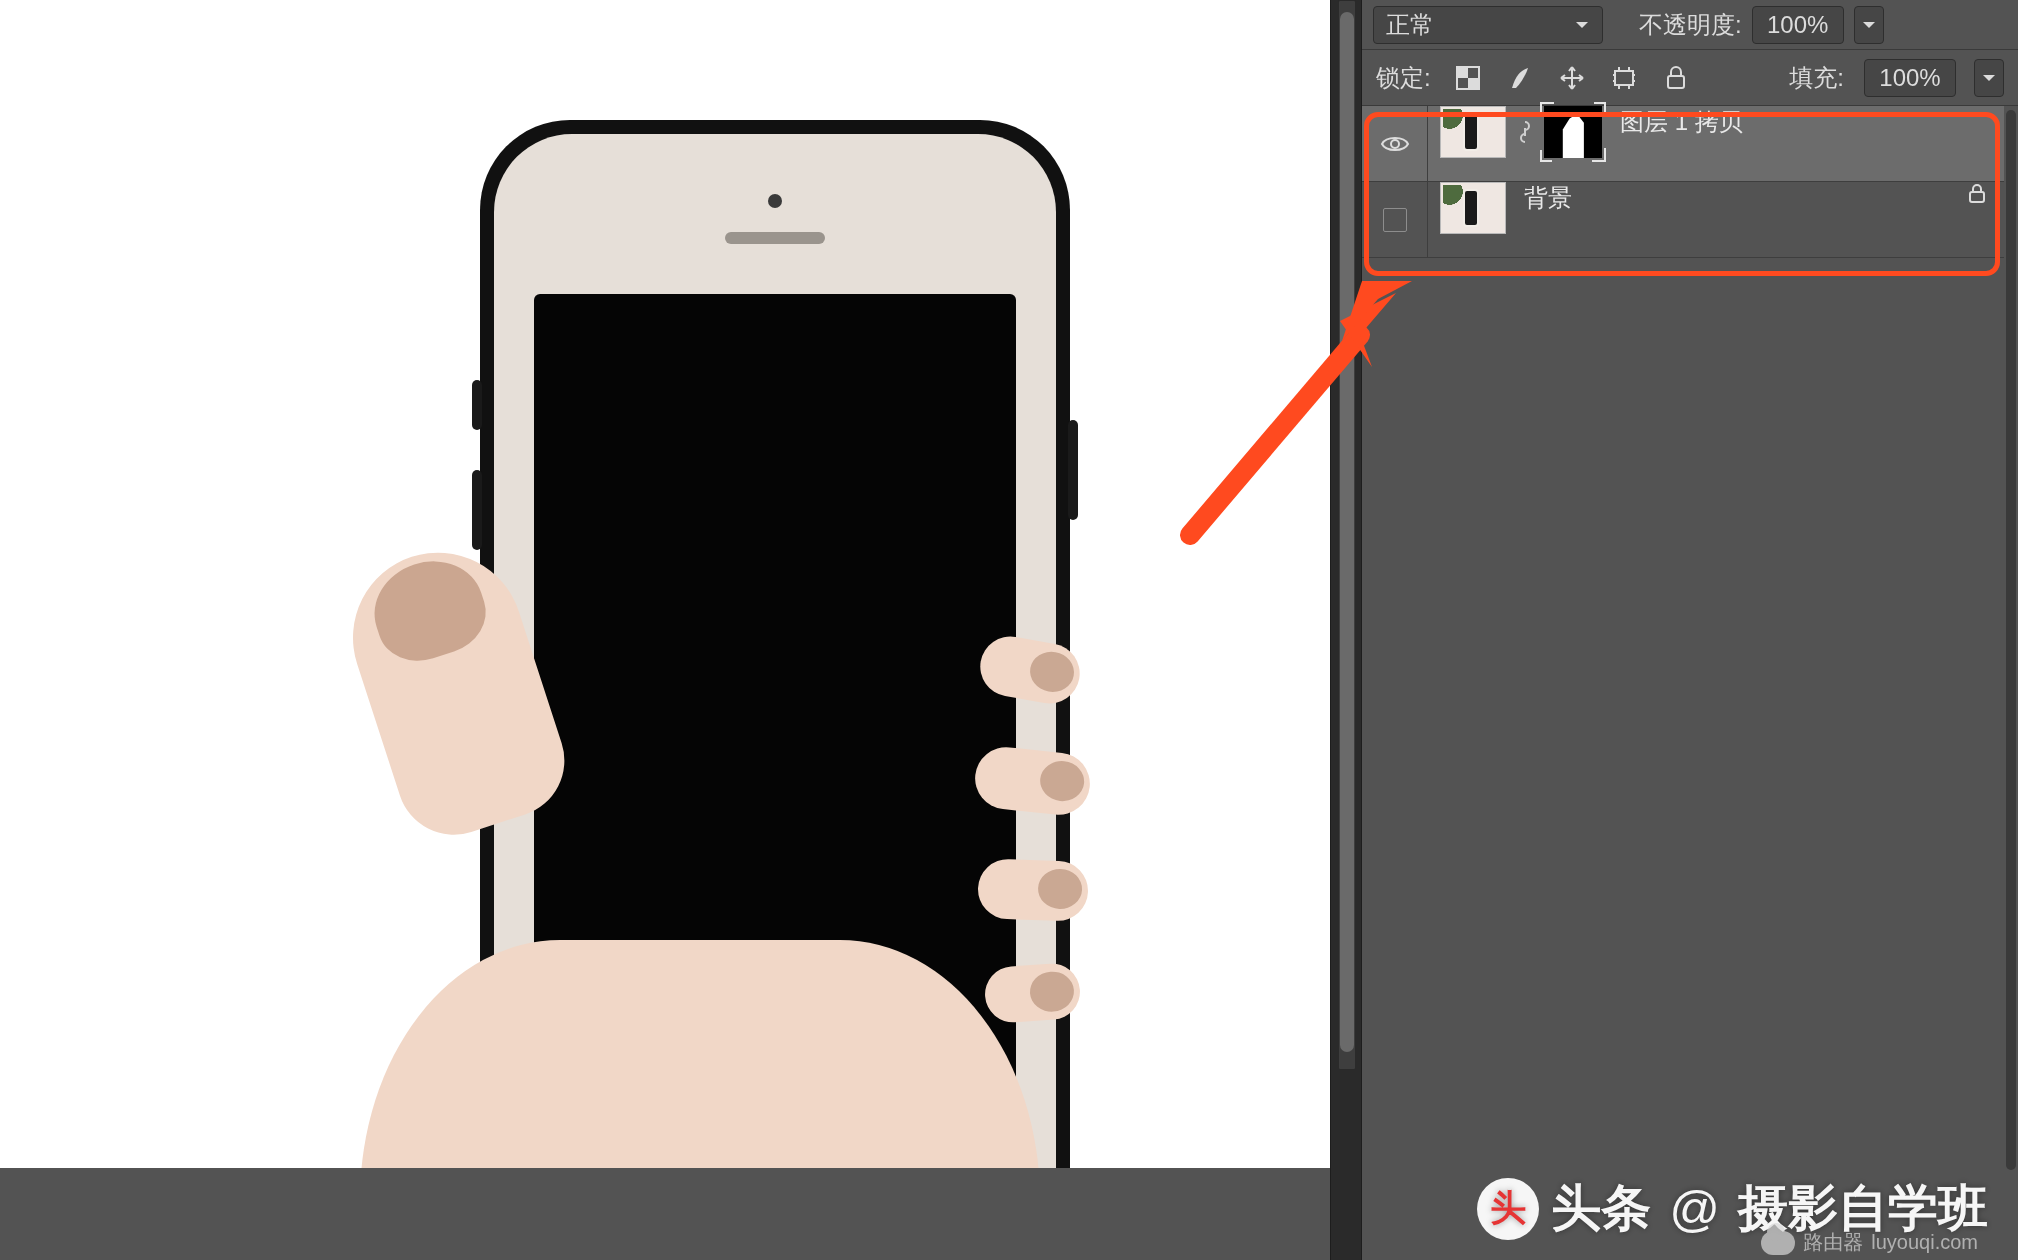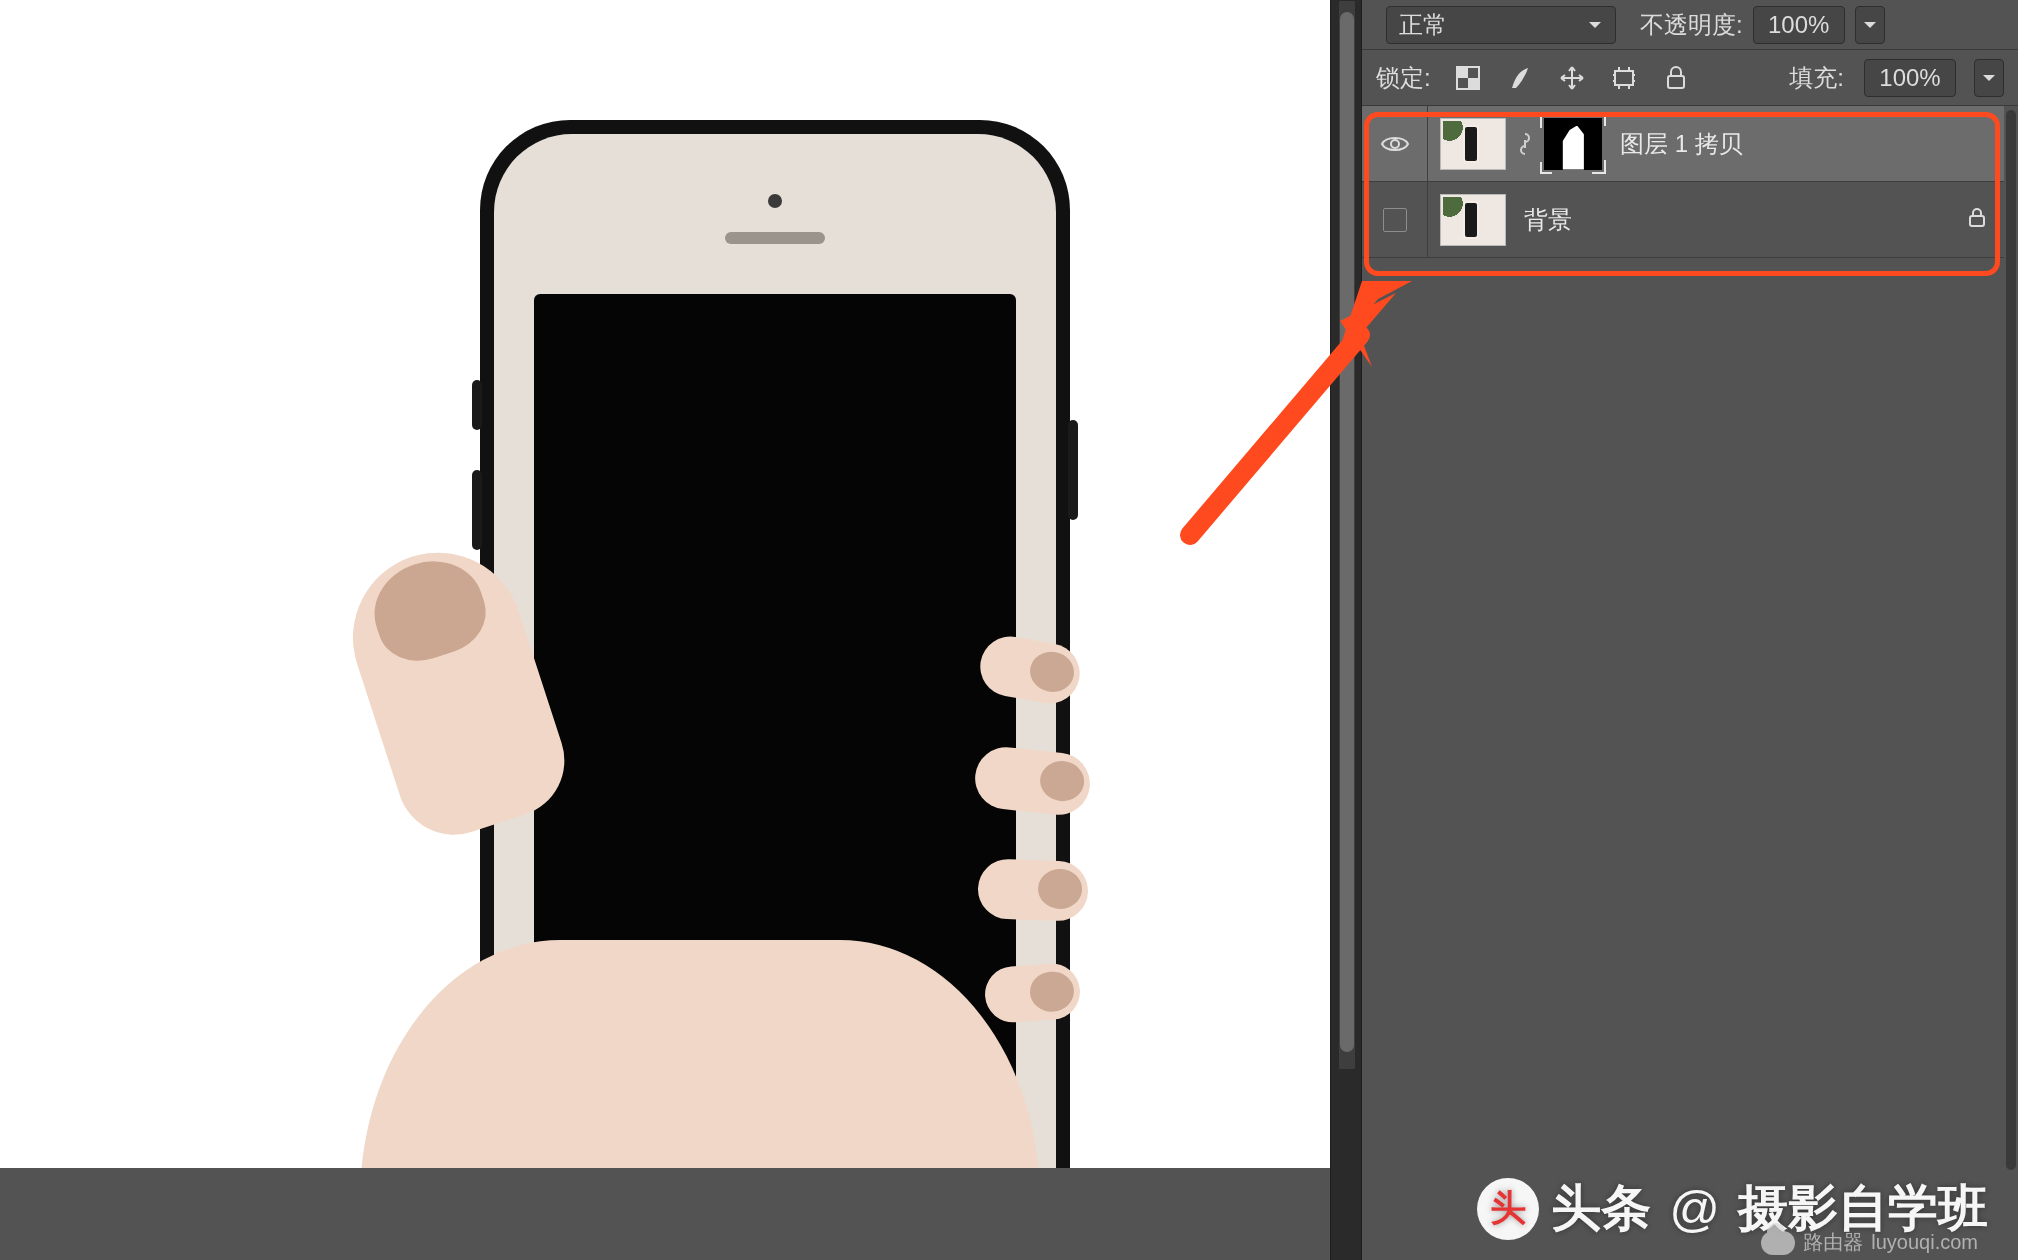--- a/index.html
+++ b/index.html
@@ -120,21 +120,21 @@
   .panel {
     position:absolute; left:1362px; top:0; right:0; height:1260px;
     background:#535353;
     color:#dcdcdc;
     font-size:24px;
   }
 
   .row { display:flex; align-items:center; }
 
   .opts {
-    height:50px; padding:0 24px; gap:10px;
+    height:50px; padding:0 11px; gap:10px;
     border-bottom:1px solid #3a3a3a;
   }
   .blend-select{
     flex:0 0 230px; height:38px;
     background:#464646; border:1px solid #2e2e2e; border-radius:4px;
     display:flex; align-items:center; justify-content:space-between;
     padding:0 12px;
   }
   .lbl { color:#dcdcdc; }
   .pct-box{
@@ -155,21 +155,21 @@
   .lock-icons{ display:flex; gap:22px; align-items:center; }
   .lock-icons .ic{ width:30px; height:30px; display:flex; align-items:center; justify-content:center;}
   .ic svg{ width:28px; height:28px; }
   .ic path, .ic rect, .ic circle, .ic line{ fill:none; stroke:#dcdcdc; stroke-width:2; }
   .ic .filled{ fill:#dcdcdc; stroke:none; }
 
   .layer-list{
     position:absolute; left:0; right:14px; top:106px;
   }
   .layer{
-    display:flex; align-items:center;
+    display:flex; align-items:flex-start;
     height:76px;
     border-bottom:1px solid #3e3e3e;
     background:#535353;
   }
   .layer.selected{ background:#6c6c6c; }
   .eye-col{
     width:66px; height:100%; display:flex; align-items:center; justify-content:center;
     border-right:1px solid #3e3e3e;
   }
   .eye-col svg{ width:30px; height:30px; display:block; }
@@ -297,21 +297,21 @@
 
 <div class="panel">
 
   <div class="row opts">
     <div class="blend-select">
       <span>正常</span>
       <svg viewBox="0 0 16 16">
           <path d="M2 5 L8 11 L14 5"></path>
         </svg>
     </div>
-    <span class="lbl" style="margin-left:14px">不透明度:</span>
+    <span class="lbl" style="margin-left:26px">不透明度:</span>
     <div class="pct-box">
       <span>100%</span>
     </div>
     <div class="chev">
       <svg viewBox="0 0 16 16">
           <path d="M2 5 L8 11 L14 5"></path>
         </svg>
     </div>
   </div>
 

